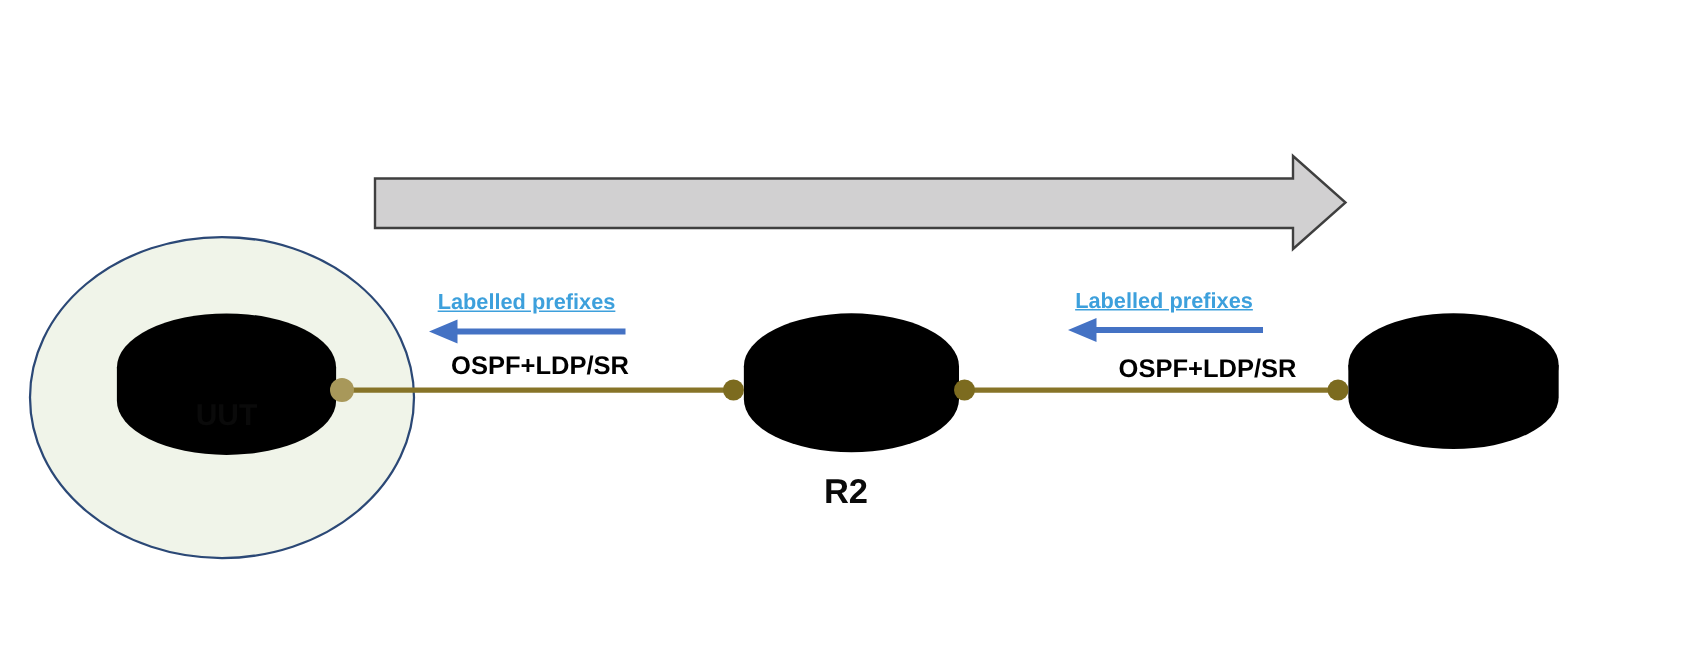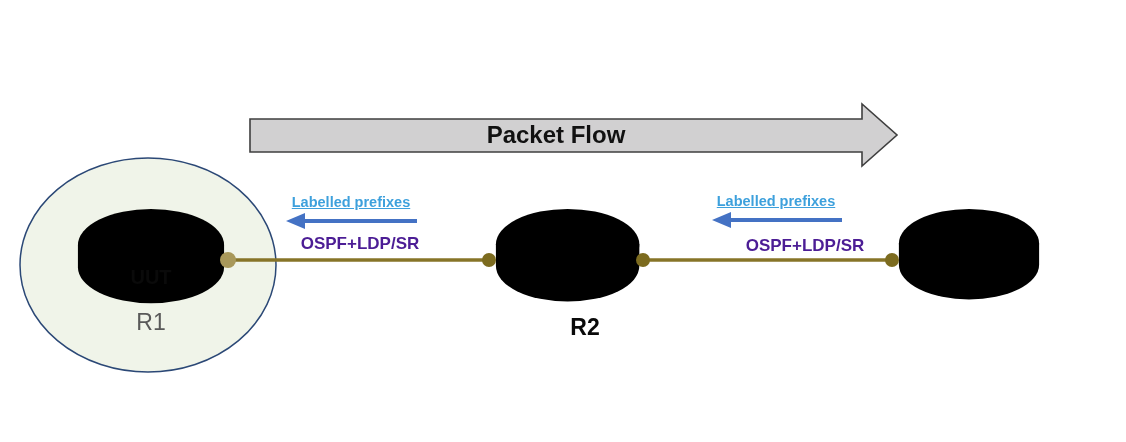--- a/index.html
+++ b/index.html
@@ -43,31 +43,31 @@
   .flow-label {
     width: 220px;
     font-size: 14.5px; font-weight: 600;
     color: var(--flow_label_blue);
     text-decoration: underline;
   }
   .flow-label.left  { left: 241px; top: 194px; }
   .flow-label.right { left: 666px; top: 193px; }
   .ospf-label {
     width: 220px;
-    font-size: 17px; font-weight: 700; color: #4c1d95;
+    font-size: 17px; font-weight: 700; color: #000000;
   }
   .ospf-label.left  { left: 250px; top: 234px; }
   .ospf-label.right { left: 695px; top: 236px; }
   .uut-label {
     left: 91px; top: 265px; width: 120px;
     font-size: 20px; font-weight: 700; color: #0a0a0a;
   }
   .node-label { width: 140px; font-size: 23px; font-weight: 600; color: #0a0a0a; }
   .node-label.r1 { left: 81px;  top: 309px; color: var(--label_gray); font-weight: 500; }
-  .node-label.r2 { left: 515px; top: 314px; text-align: center; }
+  .node-label.r2 { left: 494px; top: 314px; text-align: center; }
   .node-label.r3 { left: 899px; top: 311px; }
 </style>
 </head>
 <body>
 
 <div class="canvas">
 
   <svg class="layer" viewBox="0 0 1126 442">
     <defs>
 
@@ -110,26 +110,24 @@
     <g>
       <line class="flow-arrow-line" x1="303" y1="221" x2="417" y2="221"></line>
       <polygon class="flow-arrow-head" points="286,221 305,213 305,229"></polygon>
     </g>
     <g>
       <line class="flow-arrow-line" x1="729" y1="220" x2="842" y2="220"></line>
       <polygon class="flow-arrow-head" points="712,220 731,212 731,228"></polygon>
     </g>
   </svg>
 
-  <div class="lbl packet-flow-label">Packet Flow</div>
 
   <div class="lbl flow-label left">Labelled prefixes</div>
   <div class="lbl flow-label right">Labelled prefixes</div>
 
   <div class="lbl ospf-label left">OSPF+LDP/SR</div>
   <div class="lbl ospf-label right">OSPF+LDP/SR</div>
 
   <div class="lbl uut-label">UUT</div>
 
-  <div class="lbl node-label r1">R1</div>
   <div class="lbl node-label r2">R2</div>
 
 </div>
 
 </body></html>

